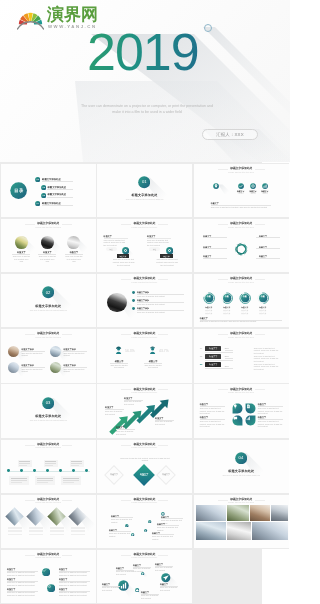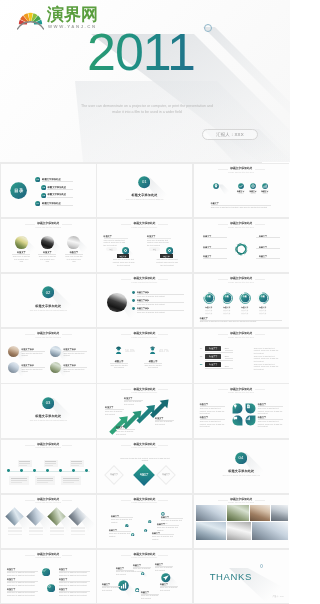--- a/index.html
+++ b/index.html
@@ -78,21 +78,21 @@
         <path d="M7.16 5.63A13.0 13.0 0 0 1 11.78 3.41L14.01 12.12A4.0 4.0 0 0 0 12.59 12.81Z" fill="#ef9a1e"></path>
         <path d="M12.44 3.25A13.0 13.0 0 0 1 17.56 3.25L15.79 12.08A4.0 4.0 0 0 0 14.21 12.08Z" fill="#f2c51c"></path>
         <path d="M18.22 3.41A13.0 13.0 0 0 1 22.84 5.63L17.41 12.81A4.0 4.0 0 0 0 15.99 12.12Z" fill="#8fc03c"></path>
         <path d="M23.37 6.05A13.0 13.0 0 0 1 26.56 10.05L18.56 14.17A4.0 4.0 0 0 0 17.57 12.94Z" fill="#47a44f"></path>
         <path d="M26.86 10.67A13.0 13.0 0 0 1 28.00 15.66L19.00 15.90A4.0 4.0 0 0 0 18.65 14.36Z" fill="#1f9a92"></path>
         <path d="M0.2 21.6A17 17 0 0 1 29.8 21.6" fill="none" stroke="#858585" stroke-width="1.5"></path>
       </svg>
       <div class="logo-cn">演界网</div>
       <div class="logo-url">WWW.YANJ.CN</div>
     </div>
-    <div class="year">2011</div>
+    <div class="year">2019</div>
     <div class="deg"></div>
     <div class="csub">
       <div>The user can demonstrate on a projector or computer, or print the presentation and</div>
       <div>make it into a film to be used in a wider field</div>
     </div>
     <div class="pill">汇报人：XXX</div>
   </div>
   <div class="grid">
       <div class="cell" style="left: 0px; top: 0px;">
         <div class="slide">
@@ -1096,22 +1096,14 @@
           <div class="hl" style="left: 44px; top: 43.8px; width: 18px;"></div>
           <div class="txt" style="left: 44px; top: 44.3px; width: 18px;">Click here to add the text content</div>
           <div class="s-hd">
             <div class="ln l"></div>
             <div class="ln r"></div>
             <div class="t">标题文字添加此处</div>
             <div class="u">Please add the title text here</div>
           </div>
         </div>
       </div>
-      <div class="cell" style="left: 192.84px; top: 385.875px;">
-        <div class="slide">
-          <div class="sh" style="left: 35px; top: 18px; width: 62px; height: 38px; clip-path: polygon(0px 0px, 30% 0px, 100% 62%, 100% 100%, 66% 100%);"></div>
-          <div style="position: absolute; left: 16px; top: 21px; font-size: 9.5px; line-height: 11px; letter-spacing: 0.6px; color: rgb(43, 127, 134); font-weight: 400;">THANKS</div>
-          <div style="position: absolute; left: 66px; top: 14.5px; width: 3.4px; height: 3.4px; border: 0.6px solid rgb(157, 191, 204); border-radius: 50%;"></div>
-          <div class="txt" style="left: 70px; top: 45px; width: 20px; text-align: right;">汇报人：XXX</div>
-        </div>
-      </div>
     </div>
 </div>
 
 </body></html>

